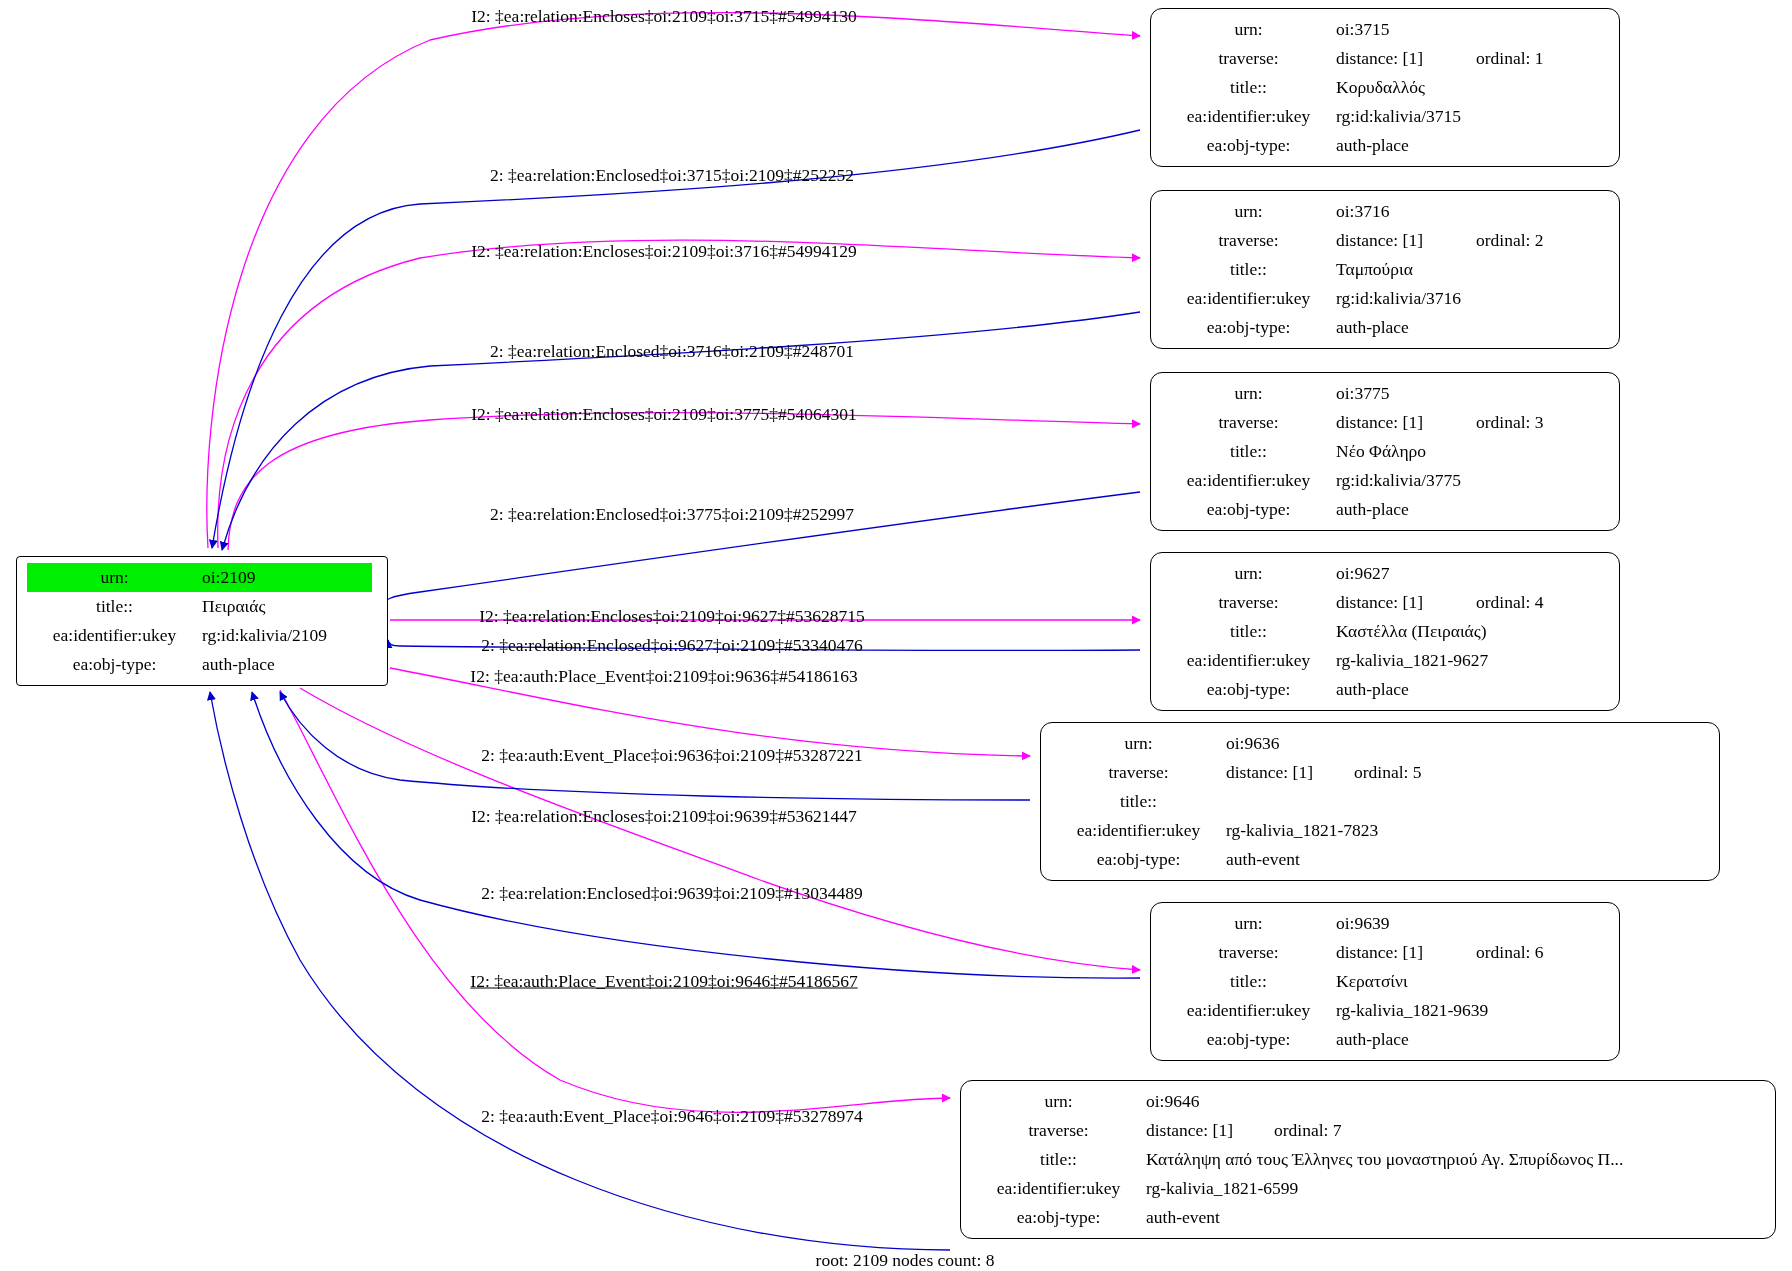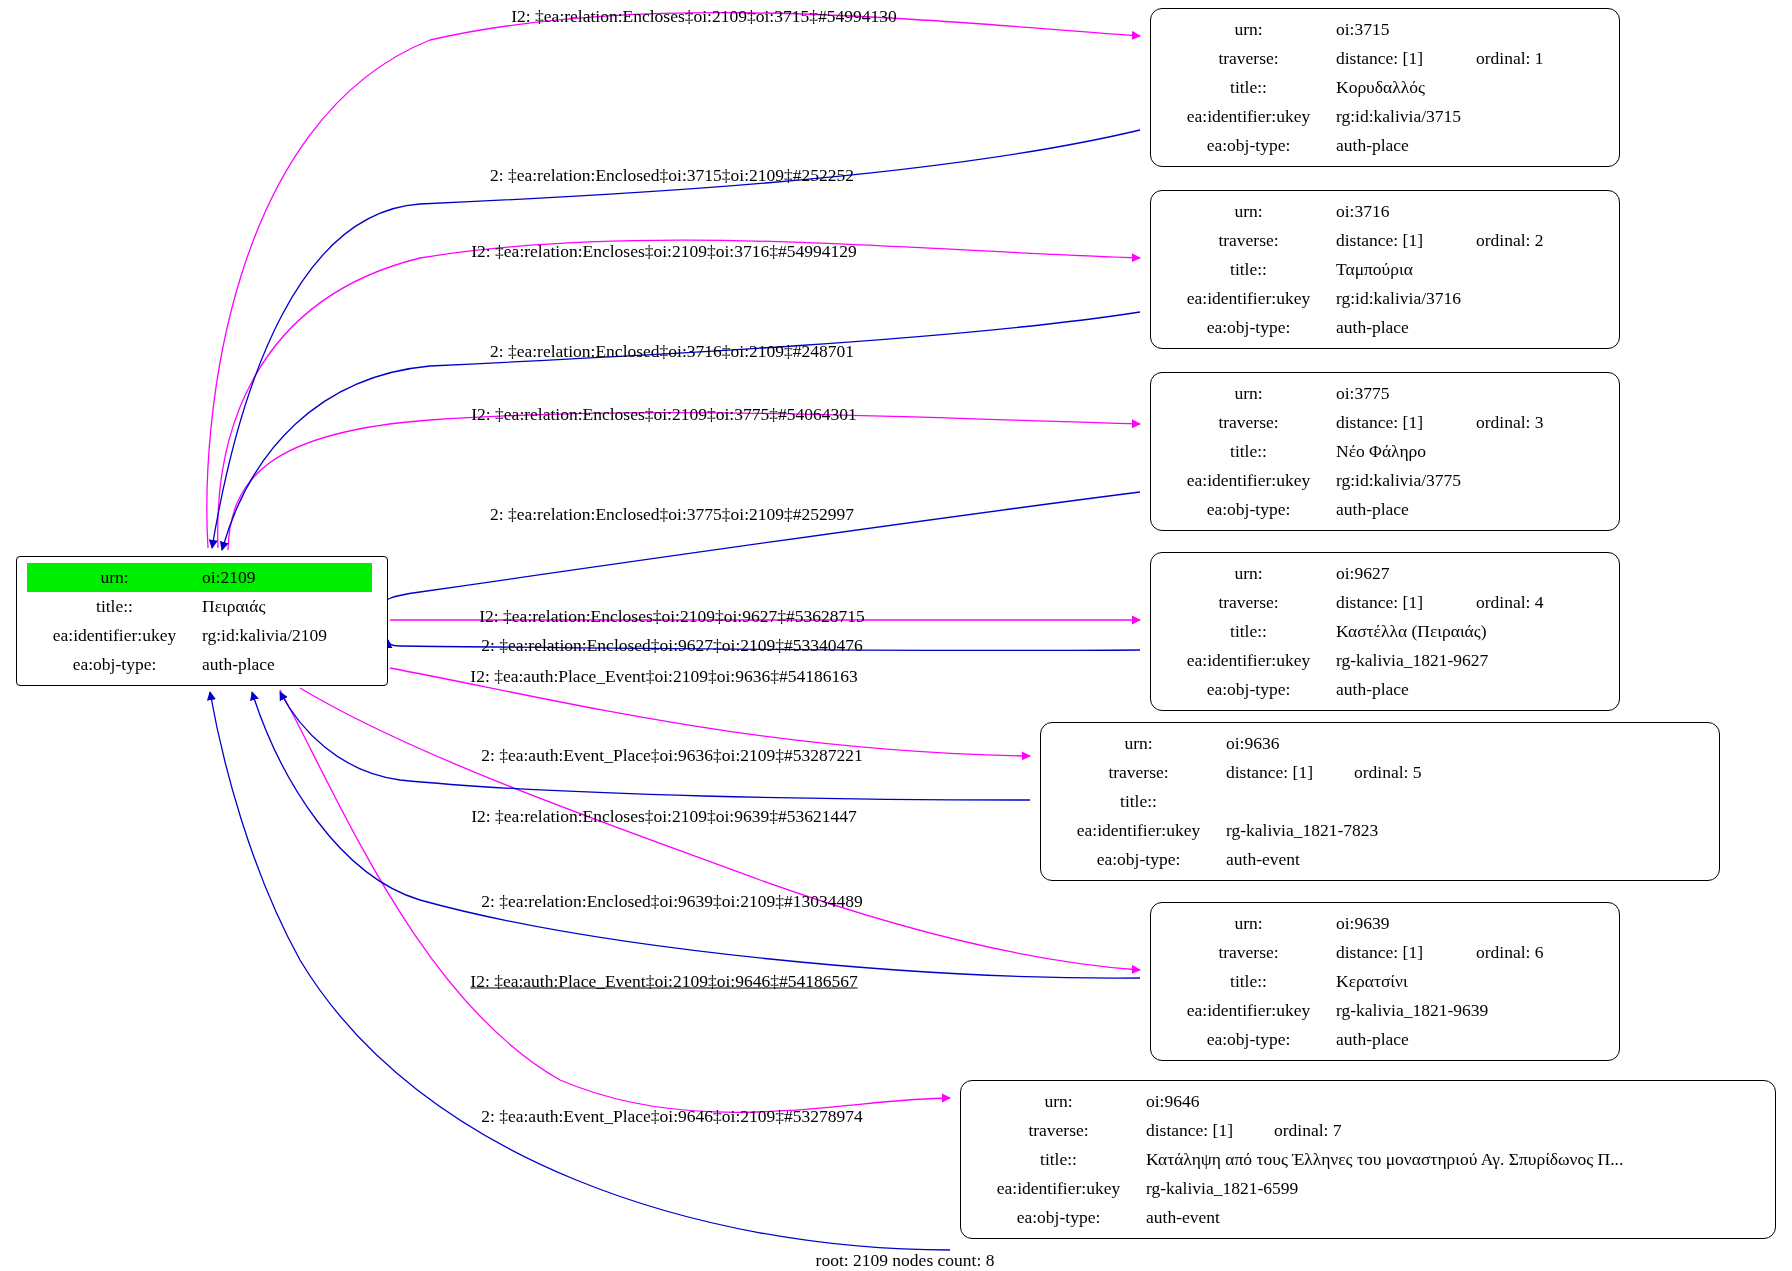--- a/index.html
+++ b/index.html
@@ -284,30 +284,30 @@
     <div class="row">
       <span class="k" style="width:175px;">ea:identifier:ukey</span>
       <span class="v">rg-kalivia_1821-6599</span>
     </div>
     <div class="row">
       <span class="k" style="width:175px;">ea:obj-type:</span>
       <span class="v">auth-event</span>
     </div>
   </div>
 
-  <div class="edge-label" style="left:664px; top:16px;margin-left:40px;">I2: ‡ea:relation:Encloses‡oi:2109‡oi:3715‡#54994130</div>
+  <div class="edge-label" style="left:664px; top:16px;">I2: ‡ea:relation:Encloses‡oi:2109‡oi:3715‡#54994130</div>
   <div class="edge-label" style="left:672px; top:175px;">2: ‡ea:relation:Enclosed‡oi:3715‡oi:2109‡#252252</div>
   <div class="edge-label" style="left:664px; top:251px;">I2: ‡ea:relation:Encloses‡oi:2109‡oi:3716‡#54994129</div>
   <div class="edge-label" style="left:672px; top:351px;">2: ‡ea:relation:Enclosed‡oi:3716‡oi:2109‡#248701</div>
   <div class="edge-label" style="left:664px; top:414px;text-align:center;">I2: ‡ea:relation:Encloses‡oi:2109‡oi:3775‡#54064301</div>
   <div class="edge-label" style="left:672px; top:514px;">2: ‡ea:relation:Enclosed‡oi:3775‡oi:2109‡#252997</div>
   <div class="edge-label" style="left:672px; top:616px;">I2: ‡ea:relation:Encloses‡oi:2109‡oi:9627‡#53628715</div>
   <div class="edge-label" style="left:672px; top:645px;">2: ‡ea:relation:Enclosed‡oi:9627‡oi:2109‡#53340476</div>
   <div class="edge-label" style="left:664px; top:676px;">I2: ‡ea:auth:Place_Event‡oi:2109‡oi:9636‡#54186163</div>
   <div class="edge-label" style="left:672px; top:755px;">2: ‡ea:auth:Event_Place‡oi:9636‡oi:2109‡#53287221</div>
   <div class="edge-label" style="left:664px; top:816px;">I2: ‡ea:relation:Encloses‡oi:2109‡oi:9639‡#53621447</div>
-  <div class="edge-label" style="left:672px; top:893px;margin-top:8px;">2: ‡ea:relation:Enclosed‡oi:9639‡oi:2109‡#13034489</div>
+  <div class="edge-label" style="left:672px; top:893px;">2: ‡ea:relation:Enclosed‡oi:9639‡oi:2109‡#13034489</div>
   <div class="edge-label" style="left:664px; top:981px;text-decoration:underline;">I2: ‡ea:auth:Place_Event‡oi:2109‡oi:9646‡#54186567</div>
   <div class="edge-label" style="left:672px; top:1116px;">2: ‡ea:auth:Event_Place‡oi:9646‡oi:2109‡#53278974</div>
 
   <div class="caption" style="left:905px; top:1260px;">root: 2109 nodes count: 8</div>
 
 </div>
 
 </body></html>

